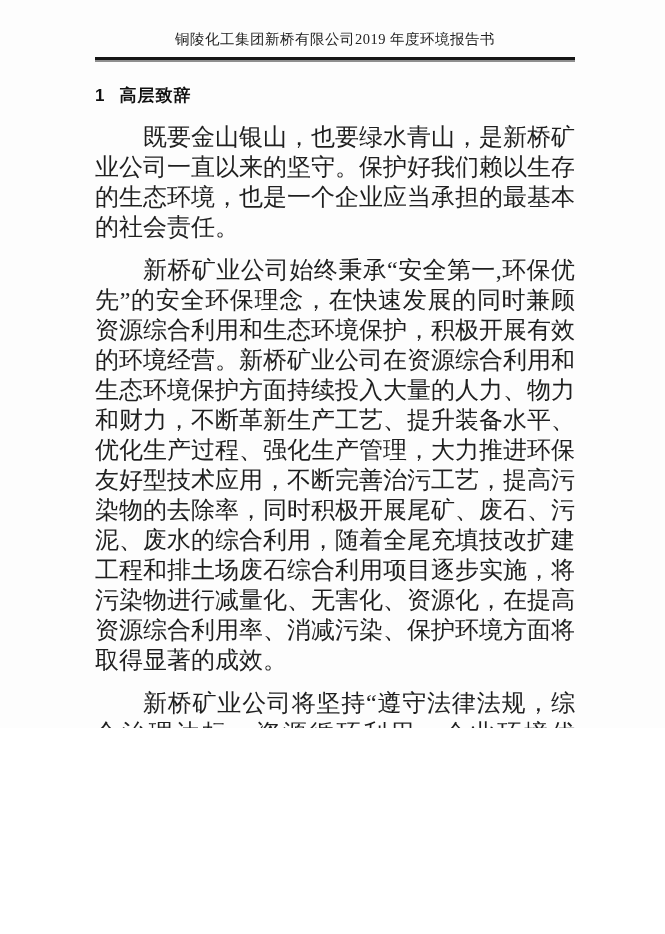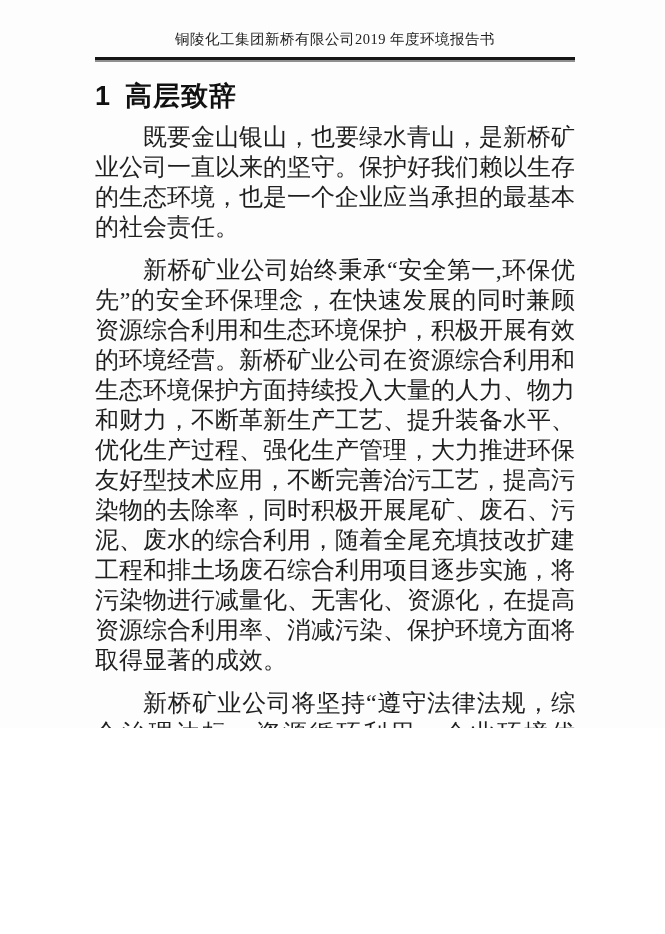--- a/index.html
+++ b/index.html
@@ -30,21 +30,21 @@
   .header-rule {
     margin-top: 9px;
     height: 3px;
     background: #161616;
     border-bottom: 2px solid #8f8f8f;
   }
   .section-title {
     margin-top: 21px;
     font-family: "Liberation Sans", "DejaVu Sans", sans-serif;
     font-weight: bold;
-    font-size: 27px;
+    font-size: 17px;
     line-height: 26px;
     color: #111111;
     letter-spacing: 1px;
   }
   .section-title .num {
     margin-right: 14px;
   }
   .body-paragraph {
     margin: 13px 0 0 0;
     font-size: 24px;

